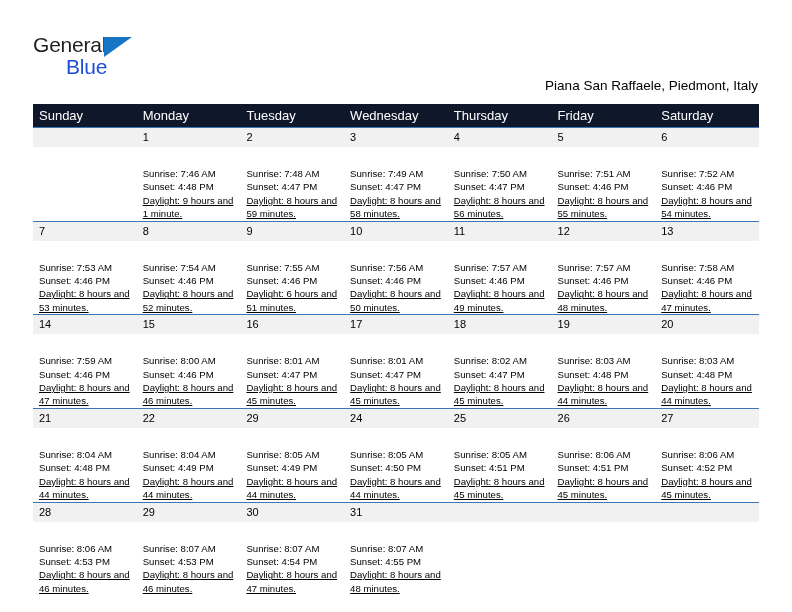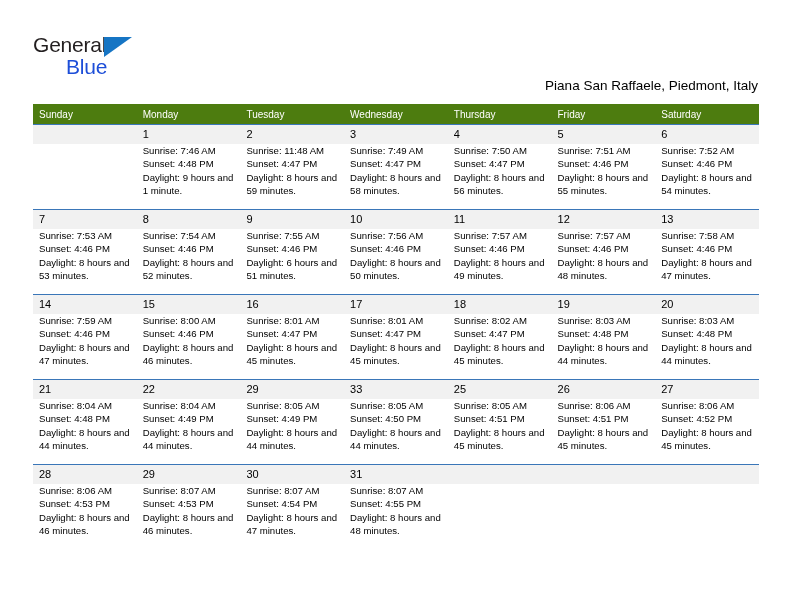--- a/index.html
+++ b/index.html
@@ -88,23 +88,23 @@
   
   .cal {
     position: absolute;
     left: 33px;
     top: 104px;
     width: 726px;
     border-collapse: collapse;
     table-layout: fixed;
   }
   .cal th {
-    background: #4d7c0f;
+    background: #0f172a;
     color: #ffffff;
-    font-size: 10px;
+    font-size: 13px;
     font-weight: normal;
     text-align: left;
     padding: 4px 0 4px 6px;
     height: 12px;
     border: none;
   }
   .cal td {
     width: 103.71px;
     vertical-align: top;
     padding: 0;
@@ -121,30 +121,31 @@
     color: #000000;
     padding: 3px 0 4px 6px;
     line-height: 12px;
     min-height: 12px;
   }
   .daynum.empty {
     background: #f1f1f1;
     color: transparent;
   }
   .cell-body {
-    padding: 0 6px 0 6px;
+    padding: 20px 6px 0 6px;
     font-size: 9.6px;
     line-height: 13.4px;
     color: #000000;
   }
   .cell-body div {
     white-space: nowrap;
   }
   .cell-body .daylight {
     white-space: normal;
+    text-decoration: underline;
   }
   td.blank .cell-body { visibility: hidden; }
 </style>
 </head>
 <body>
 
 <div class="page">
 
   <div class="top">
 
@@ -183,21 +184,21 @@
             <div class="daynum">1</div>
             <div class="cell-body">
               <div>Sunrise: 7:46 AM</div>
               <div>Sunset: 4:48 PM</div>
               <div class="daylight">Daylight: 9 hours and 1 minute.</div>
             </div>
           </td>
           <td>
             <div class="daynum">2</div>
             <div class="cell-body">
-              <div>Sunrise: 11:48 AM</div>
+              <div>Sunrise: 7:48 AM</div>
               <div>Sunset: 4:47 PM</div>
               <div class="daylight">Daylight: 8 hours and 59 minutes.</div>
             </div>
           </td>
           <td>
             <div class="daynum">3</div>
             <div class="cell-body">
               <div>Sunrise: 7:49 AM</div>
               <div>Sunset: 4:47 PM</div>
               <div class="daylight">Daylight: 8 hours and 58 minutes.</div>
@@ -363,21 +364,21 @@
           </td>
           <td>
             <div class="daynum">29</div>
             <div class="cell-body">
               <div>Sunrise: 8:05 AM</div>
               <div>Sunset: 4:49 PM</div>
               <div class="daylight">Daylight: 8 hours and 44 minutes.</div>
             </div>
           </td>
           <td>
-            <div class="daynum">33</div>
+            <div class="daynum">24</div>
             <div class="cell-body">
               <div>Sunrise: 8:05 AM</div>
               <div>Sunset: 4:50 PM</div>
               <div class="daylight">Daylight: 8 hours and 44 minutes.</div>
             </div>
           </td>
           <td>
             <div class="daynum">25</div>
             <div class="cell-body">
               <div>Sunrise: 8:05 AM</div>

